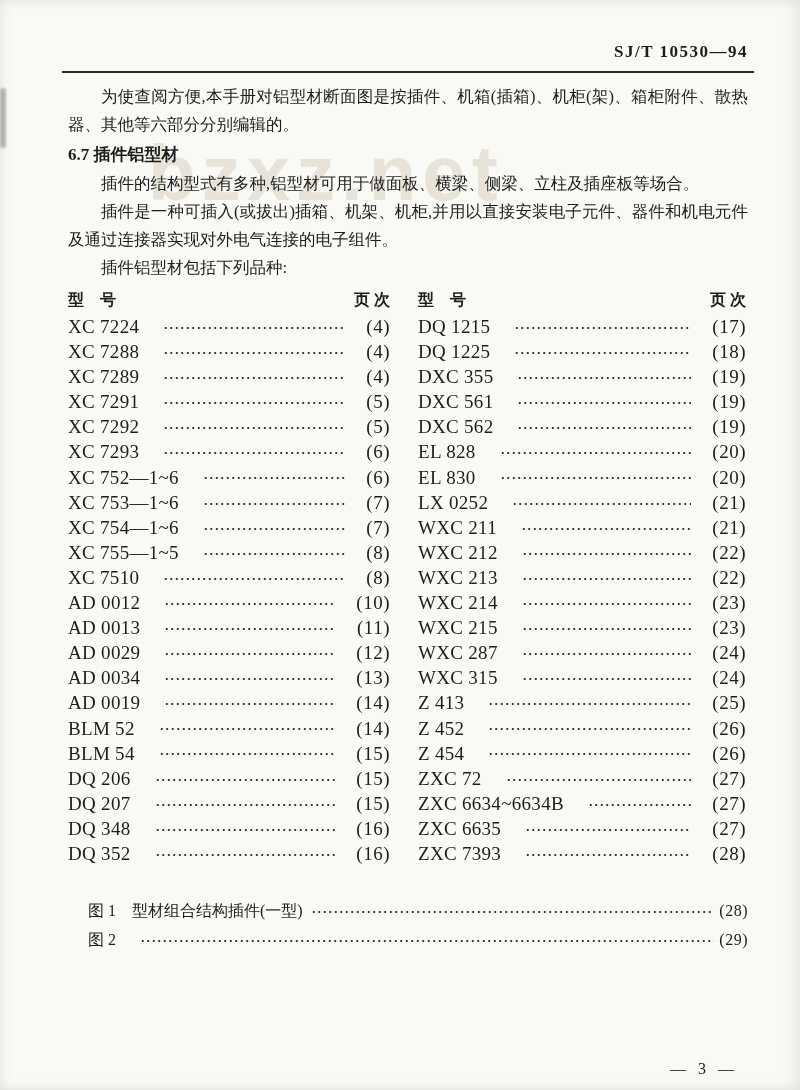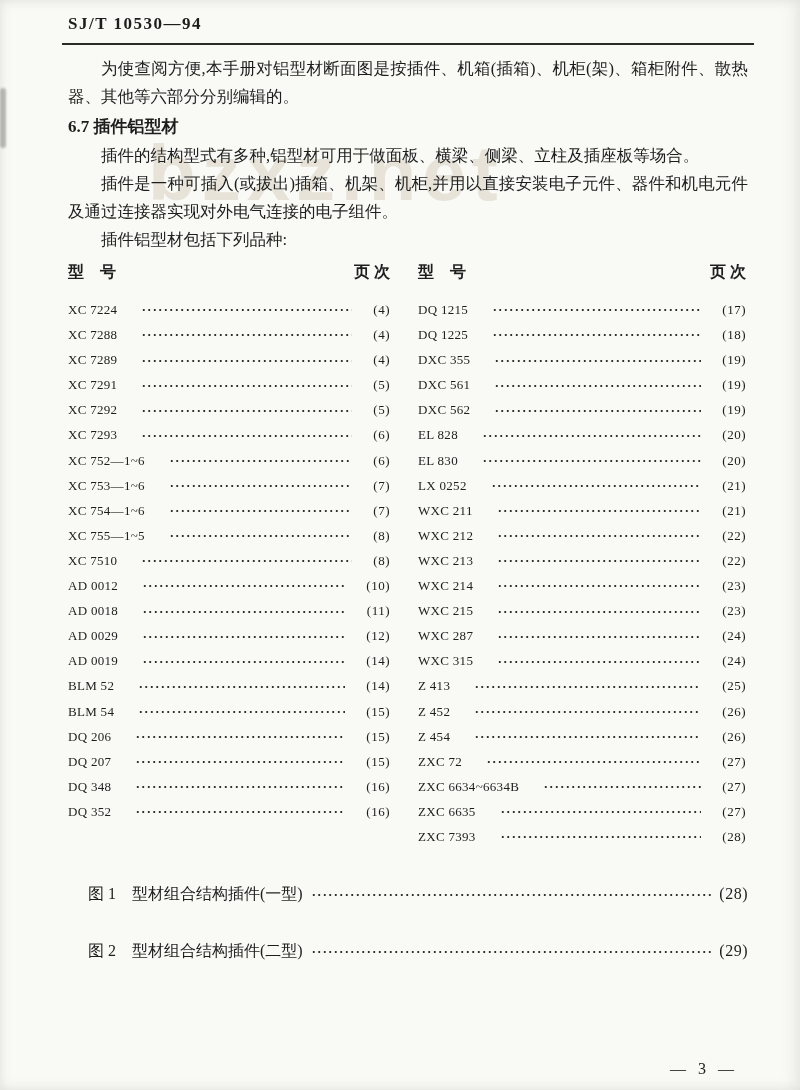--- a/index.html
+++ b/index.html
@@ -24,25 +24,26 @@
     font-size: 78px;
     font-weight: bold;
     letter-spacing: 6px;
     color: rgba(178, 162, 132, 0.25);
     z-index: 0;
     user-select: none;
     white-space: nowrap;
   }
   .content { position: relative; z-index: 1; }
   .doc-code {
-    text-align: left;
+    text-align: right;
     font-size: 17px;
     font-weight: bold;
     letter-spacing: 1.5px;
     padding-top: 4px;
+    margin-top: 28px;
   }
   .header-rule {
     border: 0;
     border-top: 2.5px solid #2a2a28;
     margin: 9px -6px 0 -6px;
   }
   .para {
     font-size: 16.5px;
     line-height: 28px;
     text-indent: 2em;
@@ -58,26 +59,26 @@
   .toc { display: flex; gap: 28px; margin-top: 6px; }
   .toc-col { flex: 1; min-width: 0; }
   .toc-col.left  { flex: 0 0 322px; }
   .toc-col.right { flex: 0 0 328px; }
   .col-head {
     display: flex;
     justify-content: space-between;
     font-size: 16px;
     font-weight: 600;
     line-height: 24px;
-    margin-bottom: 13px;
+    margin-bottom: 2px;
   }
   .toc-row {
     display: flex;
     align-items: center;
-    font-size: 13px;
+    font-size: 19px;
     line-height: 25.1px;
     white-space: nowrap;
     gap: 16px;
   }
   .toc-row .model { flex: 0 0 auto; letter-spacing: 0.3px; }
   .leader {
     flex: 1 1 auto;
     min-width: 12px;
     height: 1em;
     margin: 0 5px 0 8px;
@@ -88,21 +89,20 @@
     background-repeat: repeat-x;
   }
   .pageno { flex: 0 0 auto; letter-spacing: 0.5px; }
   .figures { margin-top: 30px; padding-left: 20px; }
   .fig-row {
     display: flex;
     align-items: baseline;
     font-size: 16px;
     line-height: 29px;
     white-space: nowrap;
-    margin-top: 28px;
   }
   .fig-label { flex: 0 0 auto; margin-right: 16px; }
   .fig-title { flex: 0 0 auto; text-align: right; }
   .page-number {
     position: absolute;
     right: 62px;
     bottom: 12px;
     font-size: 16px;
     letter-spacing: 4px;
     z-index: 1;
@@ -213,31 +213,36 @@
   </div>
 
 
   <div class="toc-row">
     <span class="model">AD 0012</span>
     <span class="leader"></span>
     <span class="pageno">(10)</span>
   </div>
 
   <div class="toc-row">
-    <span class="model">AD 0018</span>
+    <span class="model">AD 0013</span>
     <span class="leader"></span>
     <span class="pageno">(11)</span>
   </div>
 
   <div class="toc-row">
     <span class="model">AD 0029</span>
     <span class="leader"></span>
     <span class="pageno">(12)</span>
   </div>
 
+  <div class="toc-row">
+    <span class="model">AD 0034</span>
+    <span class="leader"></span>
+    <span class="pageno">(13)</span>
+  </div>
 
   <div class="toc-row">
     <span class="model">AD 0019</span>
     <span class="leader"></span>
     <span class="pageno">(14)</span>
   </div>
 
   <div class="toc-row">
     <span class="model">BLM 52</span>
     <span class="leader"></span>
@@ -419,21 +424,20 @@
     <div class="figures" id="figures">
   <div class="fig-row">
     <span class="fig-label">图 1</span>
     <span class="fig-title">型材组合结构插件(一型)</span>
     <span class="leader"></span>
     <span class="pageno">(28)</span>
   </div>
 
   <div class="fig-row">
     <span class="fig-label">图 2</span>
-    <span class="fig-title">型材组合结构插件(二型)</span>
     <span class="leader"></span>
     <span class="pageno">(29)</span>
   </div>
 </div>
   </div>
 
   <div class="page-number">— 3 —</div>
 </div>
 
 </body></html>

